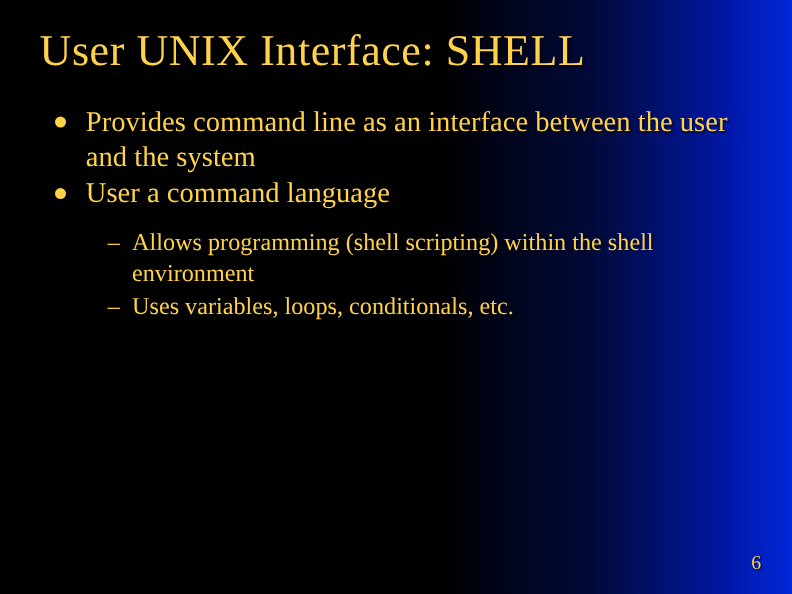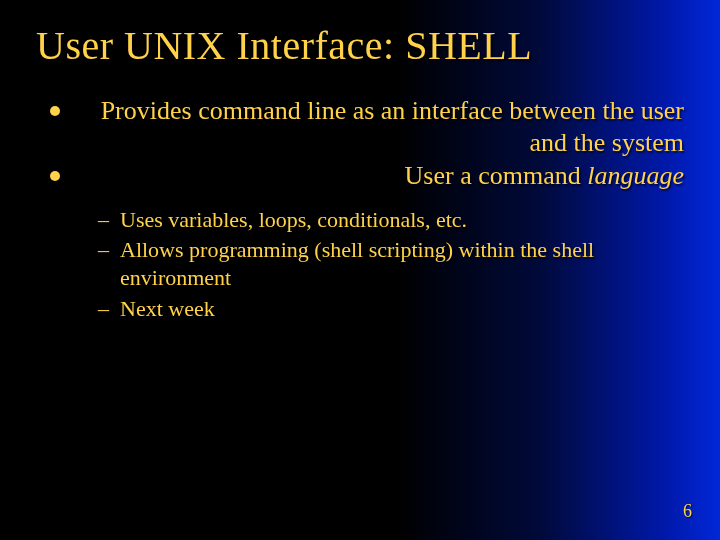--- a/index.html
+++ b/index.html
@@ -20,42 +20,41 @@
     font-size: 40px;
     font-weight: 400;
     color: #ffd24a;
     margin-bottom: 26px;
     letter-spacing: 0.5px;
     text-shadow: 2px 2px 2px rgba(0,0,0,0.6);
   }
   .bullets {
     list-style: none;
     padding-left: 14px;
-    text-align: right;
   }
   .bullets > li {
     position: relative;
     padding-left: 28px;
     font-size: 26px;
     line-height: 1.22;
     margin-bottom: 2px;
     color: #ffd24a;
     text-shadow: 1.5px 1.5px 1.5px rgba(0,0,0,0.6);
   }
   .bullets > li::before {
     content: "";
     position: absolute;
     left: 0;
     top: 11px;
     width: 10px;
     height: 10px;
     background: #ffd24a;
     border-radius: 50%;
   }
-  .italic { font-style: italic; }
+  .italic { }
   .subbullets {
     list-style: none;
     padding-left: 62px;
     margin-top: 14px;
   }
   .subbullets > li {
     position: relative;
     padding-left: 22px;
     font-size: 22px;
     line-height: 1.28;
@@ -89,24 +88,21 @@
     <li>
       <span>Provides command line as an interface between the user and the system</span>
     </li>
     <li>
       <span>User a command </span><span class="italic">language</span>
     </li>
   </ul>
 
   <ul class="subbullets">
     <li>
-      <span>Uses variables, loops, conditionals, etc.</span>
-    </li>
-    <li>
       <span>Allows programming (shell scripting) within the shell environment</span>
     </li>
     <li>
-      <span>Next week</span>
+      <span>Uses variables, loops, conditionals, etc.</span>
     </li>
   </ul>
 
   <div class="pagenum">6</div>
 </div>
 
 </body></html>

